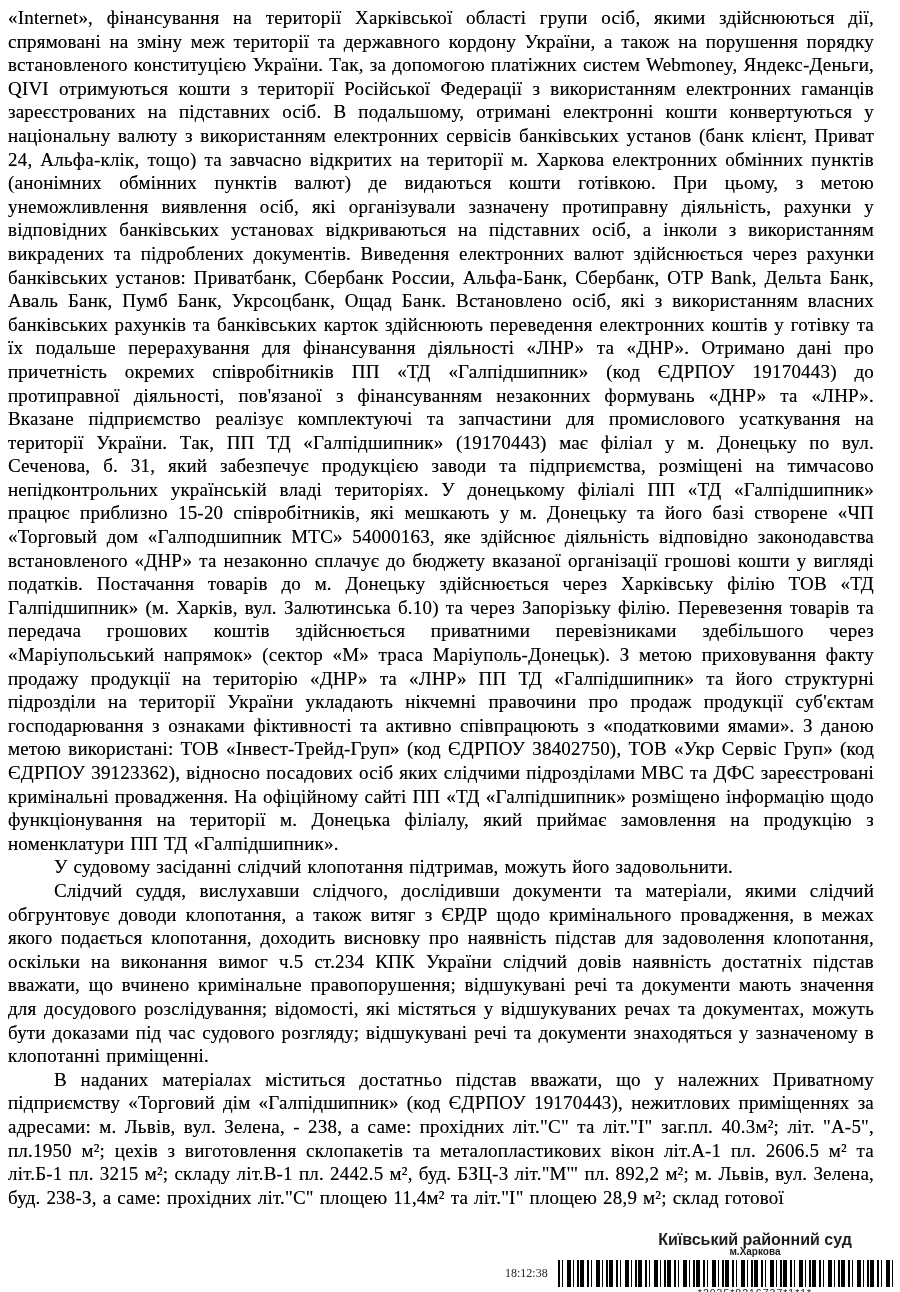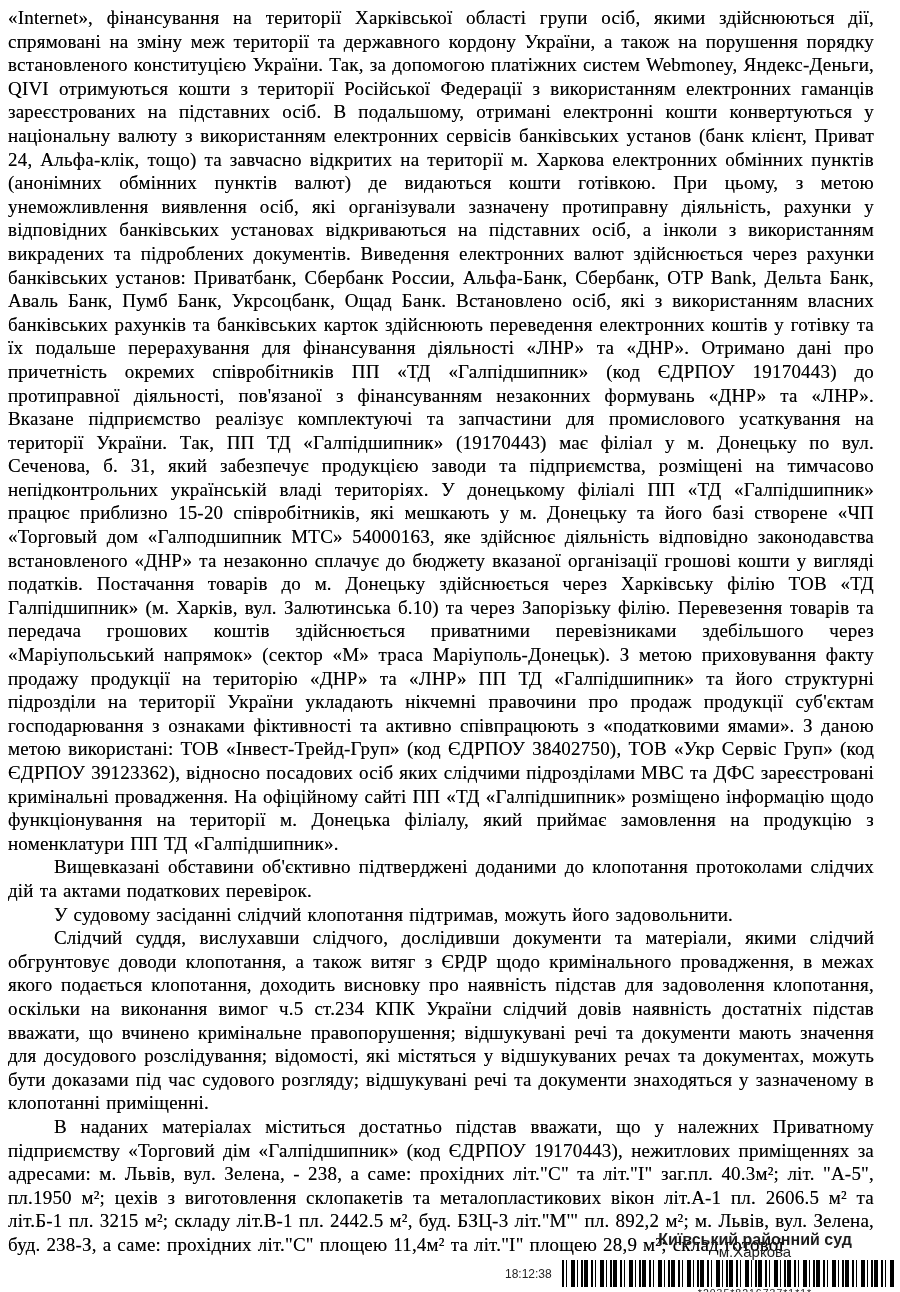--- a/index.html
+++ b/index.html
@@ -50,31 +50,32 @@
     width: 240px;
     text-align: center;
     font-size: 16px;
     font-weight: bold;
     line-height: 13px;
   }
   .stamp .court-city {
     margin-left: 130px;
     width: 240px;
     text-align: center;
-    font-size: 15px;
+    font-size: 10px;
     line-height: 12px;
+    font-weight: bold;
   }
   .barcode-row {
     display: flex;
     align-items: center;
     margin-top: 2px;
   }
   .stamp-time {
     font-size: 12px;
-    font-family: Liberation Sans, sans-serif;
+    font-family: Liberation Serif, serif;
     color: #222;
     margin-right: 10px;
     white-space: nowrap;
   }
   .barcode {
     flex: 1;
     height: 27px;
     background: repeating-linear-gradient(
       90deg,
       #000 0 2px, #fff 2px 4px,
@@ -93,21 +94,20 @@
     letter-spacing: 1px;
     font-family: "Liberation Sans", sans-serif;
   }
 </style>
 </head>
 <body>
 
 <div class="page">
   <div class="doc-text">
     <p>«Internet», фінансування на території Харківської області групи осіб, якими здійснюються дії, спрямовані на зміну меж території та державного кордону України, а також на порушення порядку встановленого конституцією України. Так, за допомогою платіжних систем Webmoney, Яндекс-Деньги, QIVI отримуються кошти з території Російської Федерації з використанням електронних гаманців зареєстрованих на підставних осіб. В подальшому, отримані електронні кошти конвертуються у національну валюту з використанням  електронних сервісів банківських установ (банк клієнт, Приват 24, Альфа-клік, тощо) та завчасно відкритих на території м. Харкова електронних обмінних пунктів (анонімних обмінних пунктів валют) де видаються кошти готівкою. При цьому, з метою унеможливлення виявлення осіб, які організували зазначену протиправну діяльність, рахунки у відповідних банківських установах відкриваються на підставних осіб, а інколи з використанням викрадених та підроблених документів. Виведення електронних валют здійснюється через рахунки банківських установ: Приватбанк, Сбербанк России, Альфа-Банк, Сбербанк, OTP Bank, Дельта Банк, Аваль Банк, Пумб Банк, Укрсоцбанк, Ощад Банк. Встановлено осіб, які з використанням власних банківських рахунків та банківських карток здійснюють переведення електронних коштів у готівку та їх подальше перерахування для фінансування діяльності «ЛНР» та «ДНР». Отримано дані про причетність окремих співробітників ПП «ТД «Галпідшипник» (код ЄДРПОУ 19170443) до протиправної діяльності, пов'язаної з фінансуванням незаконних формувань «ДНР» та «ЛНР». Вказане підприємство реалізує комплектуючі та запчастини для промислового усаткування на території України. Так, ПП ТД «Галпідшипник» (19170443) має філіал у м. Донецьку по вул. Сеченова, б. 31, який забезпечує продукцією заводи та підприємства, розміщені на тимчасово непідконтрольних українській владі територіях. У донецькому філіалі ПП «ТД «Галпідшипник» працює приблизно 15-20 співробітників, які мешкають у м. Донецьку та його базі створене «ЧП «Торговый дом «Галподшипник МТС» 54000163, яке  здійснює діяльність відповідно законодавства встановленого «ДНР» та незаконно сплачує до бюджету вказаної організації грошові кошти у вигляді податків. Постачання товарів до м. Донецьку здійснюється через Харківську філію ТОВ «ТД Галпідшипник» (м. Харків, вул. Залютинська б.10) та через Запорізьку філію. Перевезення товарів та передача грошових коштів здійснюється приватними перевізниками здебільшого через «Маріупольський напрямок» (сектор «М» траса Маріуполь-Донецьк). З метою приховування факту продажу продукції на територію «ДНР» та «ЛНР» ПП ТД «Галпідшипник» та його структурні підрозділи на території України укладають нікчемні правочини про продаж продукції  суб'єктам господарювання з ознаками фіктивності та активно співпрацюють з «податковими ямами». З даною метою використані: ТОВ «Інвест-Трейд-Груп» (код ЄДРПОУ 38402750), ТОВ «Укр Сервіс Груп» (код ЄДРПОУ 39123362), відносно посадових осіб яких  слідчими підрозділами МВС та ДФС зареєстровані кримінальні провадження. На офіційному сайті ПП «ТД «Галпідшипник» розміщено інформацію щодо функціонування на території м. Донецька філіалу, який  приймає замовлення на продукцію з номенклатури ПП ТД «Галпідшипник».</p>
-    <p class="indent">Вищевказані обставини об'єктивно підтверджені доданими до клопотання протоколами слідчих дій та актами податкових перевірок.</p>
     <p class="indent">У судовому засіданні слідчий клопотання підтримав, можуть його задовольнити.</p>
     <p class="indent">Слідчий суддя, вислухавши слідчого, дослідивши документи та матеріали, якими слідчий обгрунтовує доводи клопотання, а також витяг з ЄРДР щодо кримінального провадження, в межах якого подається клопотання, доходить висновку про наявність підстав для задоволення клопотання, оскільки на виконання вимог ч.5 ст.234 КПК України слідчий довів наявність достатніх підстав вважати, що вчинено кримінальне правопорушення; відшукувані речі та документи мають значення для досудового розслідування; відомості, які містяться у відшукуваних речах та документах, можуть бути доказами під час судового розгляду; відшукувані речі та документи знаходяться у зазначеному в клопотанні приміщенні.</p>
     <p class="indent">В наданих матеріалах міститься достатньо підстав вважати, що у належних Приватному підприємству «Торговий дім «Галпідшипник» (код ЄДРПОУ 19170443), нежитлових приміщеннях за адресами: м. Львів, вул. Зелена, - 238, а саме: прохідних літ."С" та літ."І" заг.пл. 40.3м²; літ. "А-5", пл.1950 м²; цехів з виготовлення склопакетів та металопластикових вікон літ.А-1 пл. 2606.5 м² та літ.Б-1 пл. 3215 м²; складу літ.В-1 пл. 2442.5 м², буд. БЗЦ-3 літ."М'" пл. 892,2 м²; м. Львів, вул. Зелена, буд. 238-З, а саме: прохідних літ."С" площею 11,4м² та літ."І" площею 28,9 м²; склад готової</p>
   </div>
 </div>
 
 <div class="stamp">
   <div class="court-name">Київський районний суд</div>
   <div class="court-city">м.Харкова</div>
   <div class="barcode-row">

